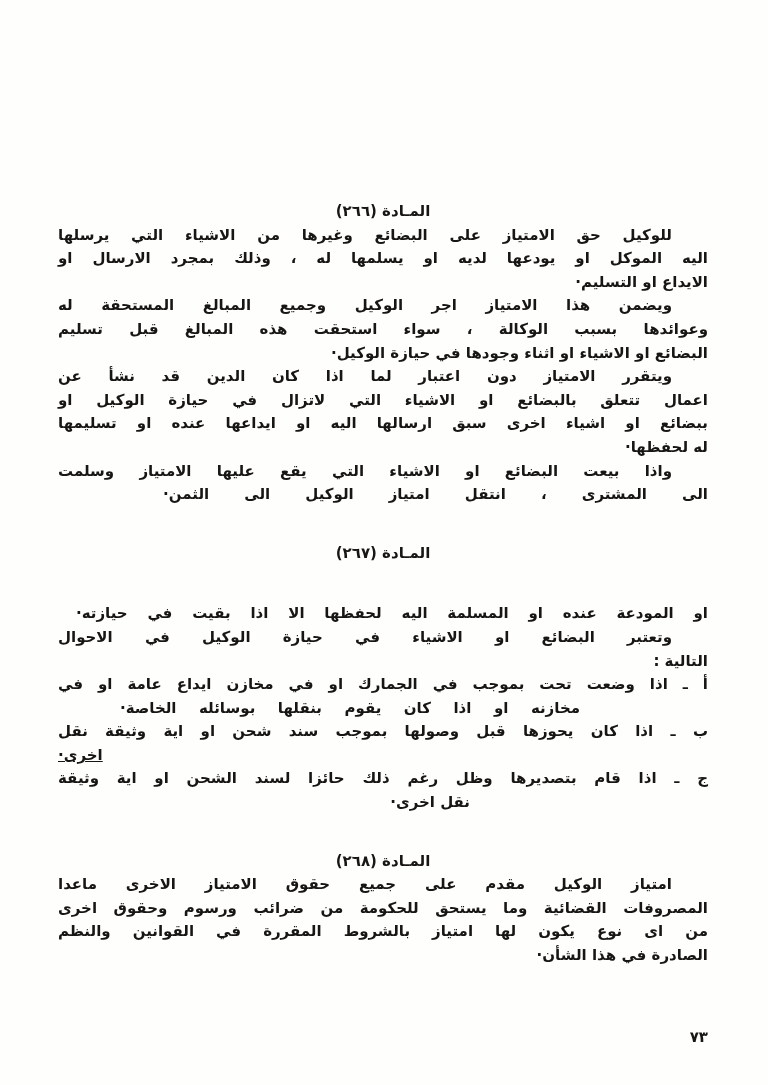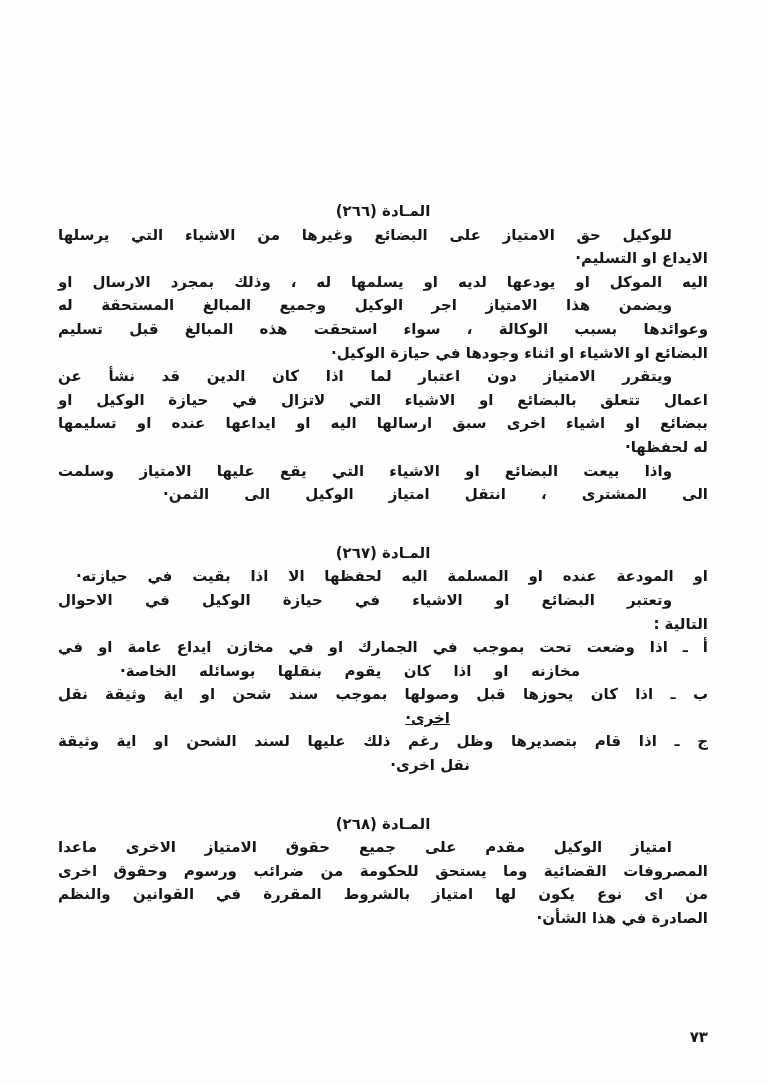--- a/index.html
+++ b/index.html
@@ -37,24 +37,24 @@
     text-align: justify;
     text-align-last: justify;
     white-space: normal;
   }
   
   .ind { text-indent: 36px; }
   
   .r { text-align: right; }
   
   .wl105 { padding-left: 105px; text-align: justify; text-align-last: justify; white-space: normal; }
-  .wl20  { padding-left: 18px;  text-align: justify; text-align-last: justify; white-space: normal; }
+  .wl20  { padding-left: 18px;  text-align: justify; text-align-last: justify; white-space: normal; margin-top: 37px; }
   
   .ca { padding-right: 128px; padding-left: 62px; text-align: justify; text-align-last: justify; white-space: normal; }
-  .cb { padding-right: 258px; text-align: right; text-decoration: underline; }
+  .cb { padding-right: 258px; text-align: left; text-decoration: underline; }
   .cc { padding-right: 238px; }
   .hd {
     text-align: center;
     height: 23.6px;
   }
   .gap { margin-top: 35px; }
   .pageno {
     position: absolute;
     top: 1028px;
     right: 60px;
@@ -69,22 +69,22 @@
 </head>
 <body>
 
 <div class="page">
   <div class="textblock">
 
     <div class="ln hd">المـادة (٢٦٦)</div>
 
     <div>
       <div class="ln j ind">للوكيل حق الامتياز على البضائع وغيرها من الاشياء التي يرسلها</div>
+      <div class="ln j">اليه الموكل او يودعها لديه او يسلمها له ، وذلك بمجرد الارسال او</div>
       <div class="ln r">الايداع او التسليم·</div>
-      <div class="ln j">اليه الموكل او يودعها لديه او يسلمها له ، وذلك بمجرد الارسال او</div>
     </div>
 
     <div>
       <div class="ln j ind">ويضمن هذا الامتياز اجر الوكيل وجميع المبالغ المستحقة له</div>
       <div class="ln j">وعوائدها بسبب الوكالة ، سواء استحقت هذه المبالغ قبل تسليم</div>
       <div class="ln r">البضائع او الاشياء او اثناء وجودها في حيازة الوكيل·</div>
     </div>
 
     <div>
       <div class="ln j ind">ويتقرر الامتياز دون اعتبار لما اذا كان الدين قد نشأ عن</div>
@@ -113,21 +113,21 @@
       <div class="ln j">أ ـ اذا وضعت تحت بموجب في الجمارك او في مخازن ايداع عامة او في</div>
       <div class="ln ca">مخازنه او اذا كان يقوم بنقلها بوسائله الخاصة·</div>
     </div>
 
     <div>
       <div class="ln j">ب ـ اذا كان يحوزها قبل وصولها بموجب سند شحن او اية وثيقة نقل</div>
       <div class="ln cb">اخرى·</div>
     </div>
 
     <div>
-      <div class="ln j">ج ـ اذا قام بتصديرها وظل رغم ذلك عليها لسند الشحن او اية وثيقة</div>
+      <div class="ln j">ج ـ اذا قام بتصديرها وظل رغم ذلك حائزا لسند الشحن او اية وثيقة</div>
       <div class="ln cc">نقل اخرى·</div>
     </div>
 
     <div class="ln hd gap">المـادة (٢٦٨)</div>
 
     <div>
       <div class="ln j ind">امتياز الوكيل مقدم على جميع حقوق الامتياز الاخرى ماعدا</div>
       <div class="ln j">المصروفات القضائية وما يستحق للحكومة من ضرائب ورسوم وحقوق اخرى</div>
       <div class="ln j">من اى نوع يكون لها امتياز بالشروط المقررة في القوانين والنظم</div>
       <div class="ln r">الصادرة في هذا الشأن·</div>

